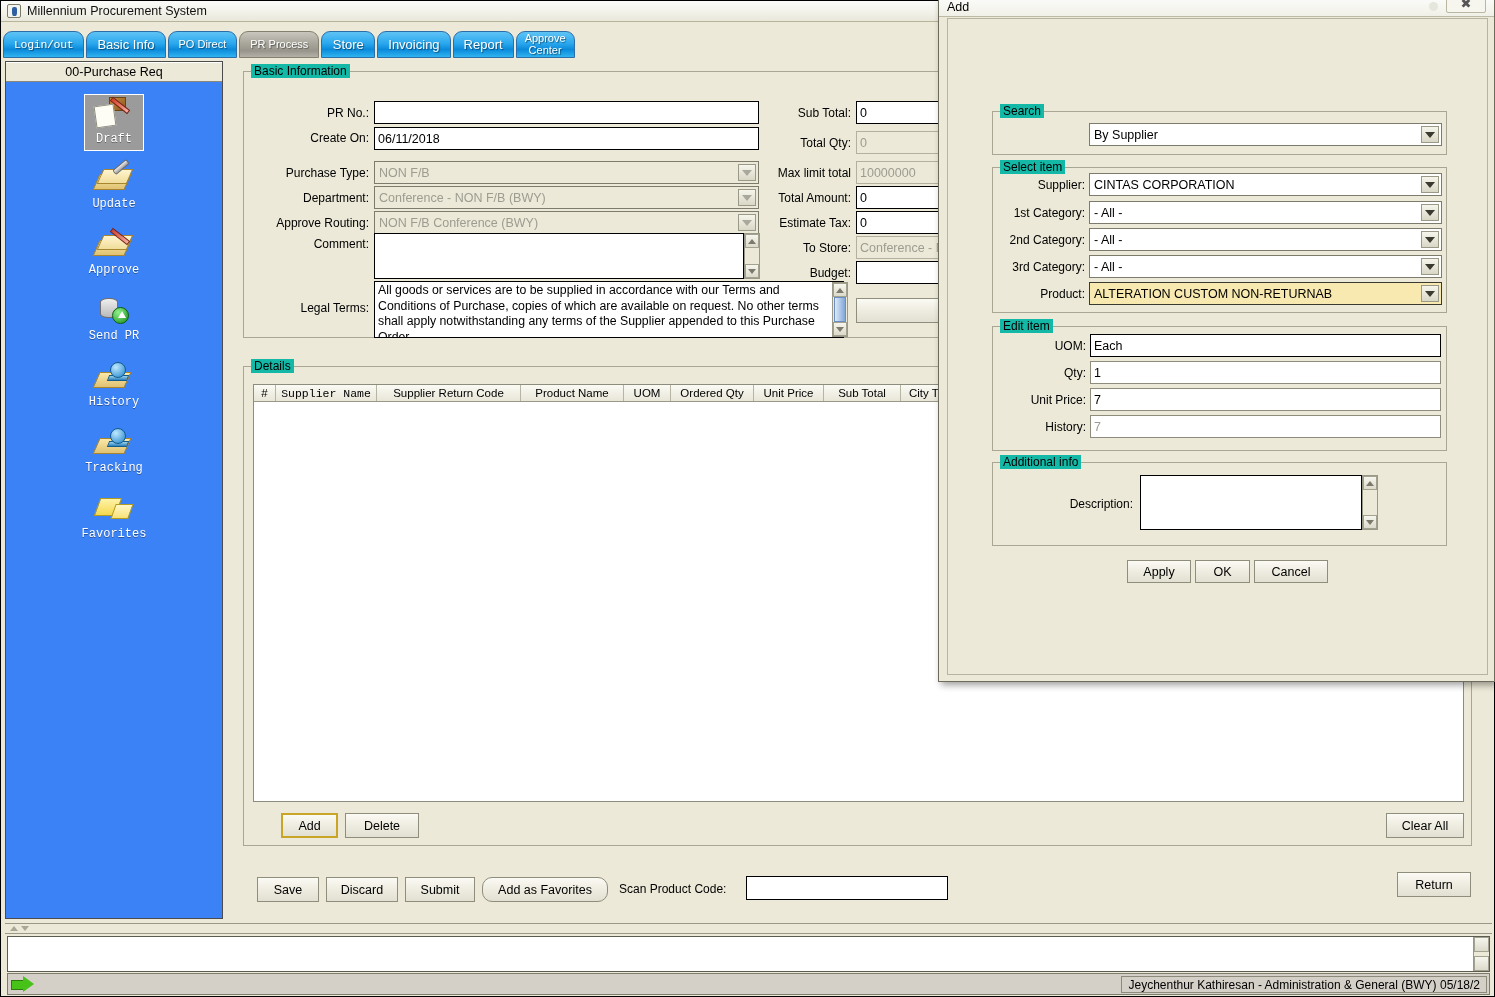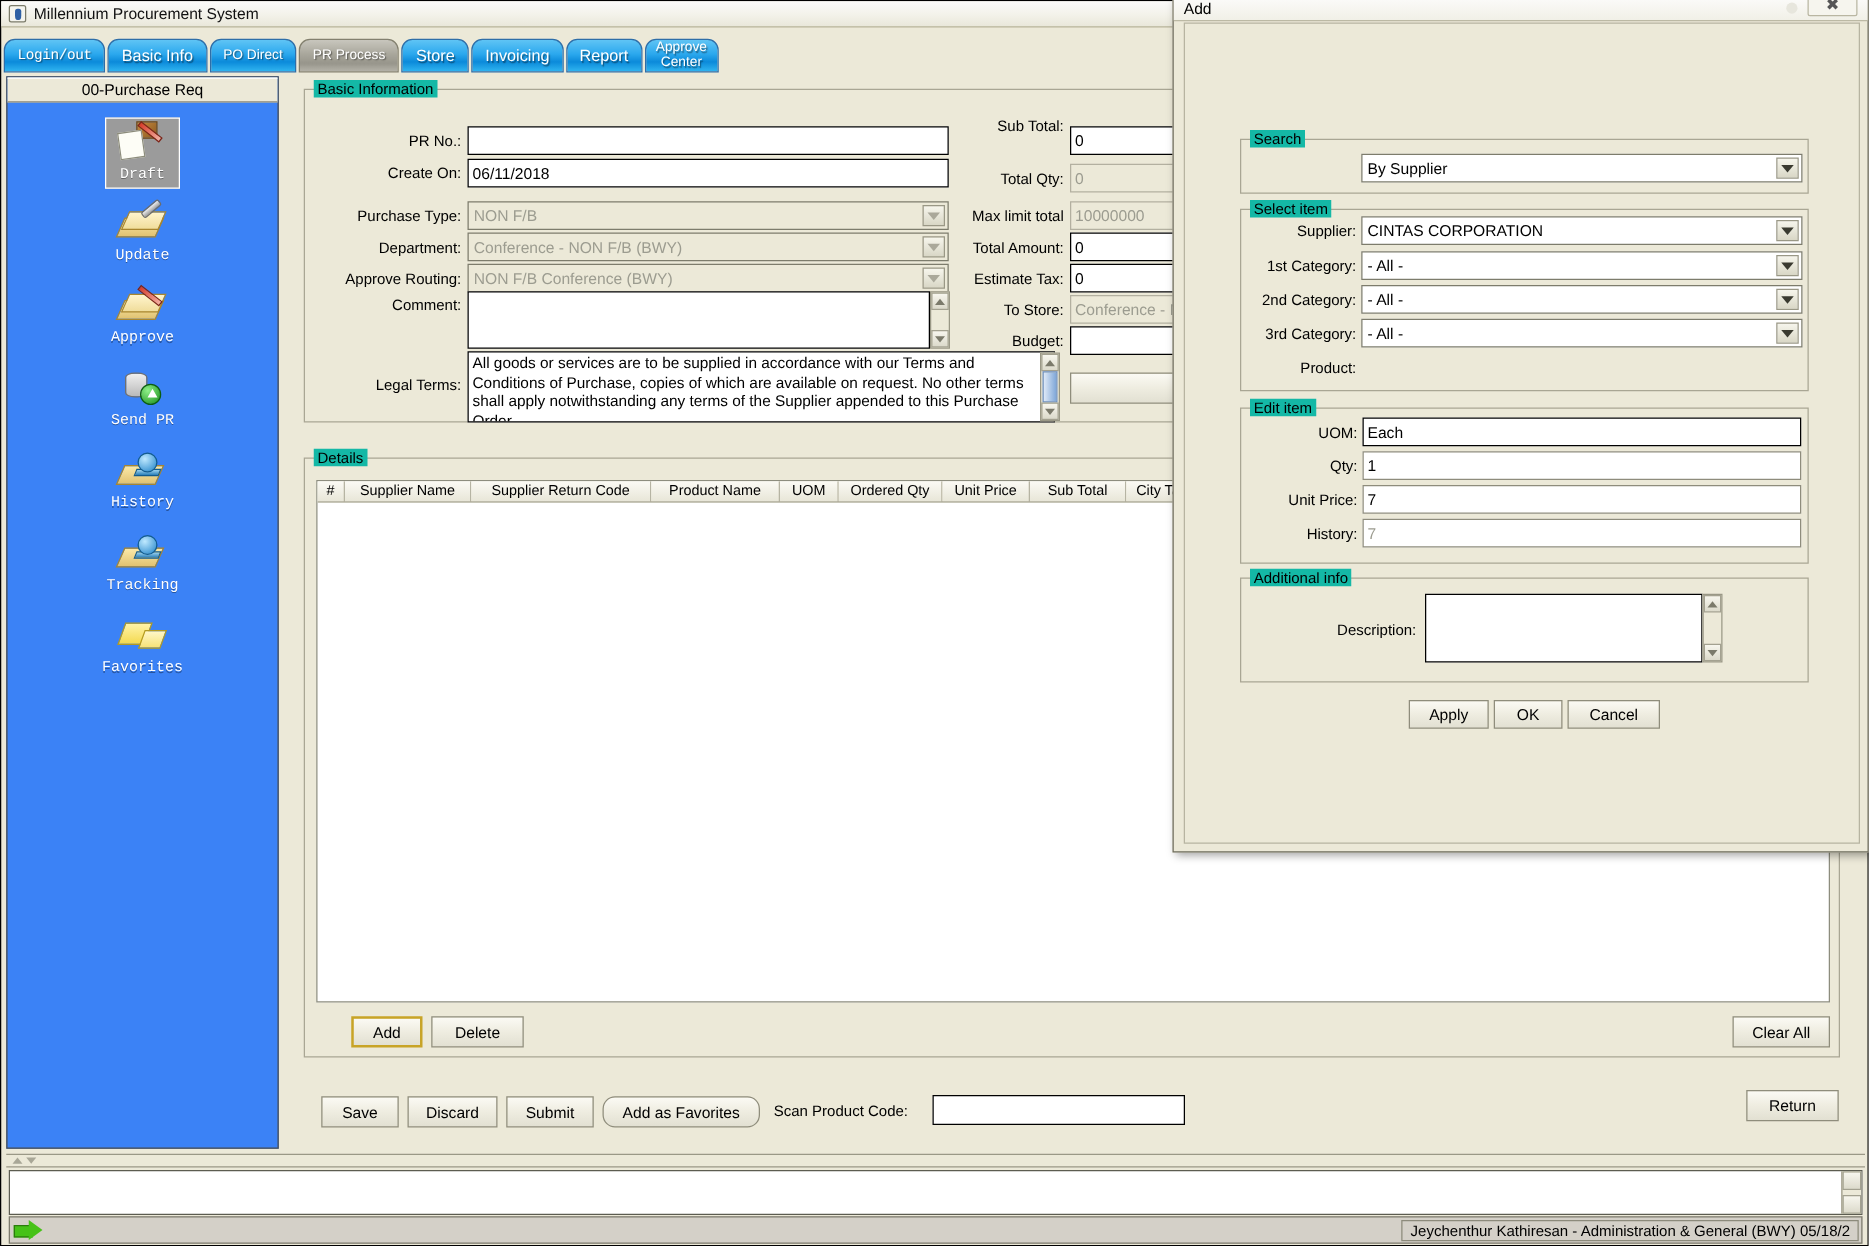--- a/index.html
+++ b/index.html
@@ -454,21 +454,21 @@
       </div>
 
       <div class="lbl" style="left:0px;top:229px;width:125px;">Legal Terms:</div>
       <div class="ta" style="left:130px;top:209px;width:470px;height:57px;">All goods or services are to be supplied in accordance with our Terms and Conditions of Purchase, copies of which are available on request. No other terms shall apply notwithstanding any terms of the Supplier appended to this Purchase Order.</div>
       <div class="vsb" style="left:588px;top:210px;width:16px;height:55px;">
         <div class="bt"></div>
         <div class="thumb"></div>
         <div class="bb"></div>
       </div>
 
-      <div class="lbl" style="left:490px;top:22px;width:117px;">Sub Total:</div>
+      <div class="lbl" style="left:490px;top:34px;width:117px;">Sub Total:</div>
       <input class="tf" style="left: 612px; top: 29px; width: 180px;" value="0">
 
       <div class="lbl" style="left:490px;top:64px;width:117px;">Total Qty:</div>
       <input class="tf disabled" style="left: 612px; top: 59px; width: 180px;" value="0">
 
       <div class="lbl" style="left:480px;top:94px;width:127px;">Max limit total</div>
       <input class="tf disabled" style="left: 612px; top: 89px; width: 180px;" value="10000000">
 
       <div class="lbl" style="left:480px;top:119px;width:127px;">Total Amount:</div>
       <input class="tf" style="left: 612px; top: 114px; width: 180px;" value="0">
@@ -484,21 +484,21 @@
 
       <div class="btn" style="left:612px;top:226px;width:135px;height:25px;"></div>
     </div>
 
     <div class="group" style="left:14px;top:305px;width:1229px;height:480px;">
       <div class="legend">Details</div>
 
       <div class="tbl-wrap" style="left:9px;top:17px;width:1211px;height:418px;">
         <div class="tbl-head">
           <div class="th" style="width:22px;">#</div>
-          <div class="th" style="width:101px;">Supplier Name</div>
+          <div class="th" style="width:101px;font-family:Liberation Mono, monospace;">Supplier Name</div>
           <div class="th" style="width:144px;">Supplier Return Code</div>
           <div class="th" style="width:103px;">Product Name</div>
           <div class="th" style="width:47px;">UOM</div>
           <div class="th" style="width:83px;">Ordered Qty</div>
           <div class="th" style="width:70px;">Unit Price</div>
           <div class="th" style="width:77px;">Sub Total</div>
           <div class="th" style="width:85px;">City Tax Rate</div>
           <div class="th" style="flex:1;"></div>
         </div>
       </div>
@@ -574,20 +574,24 @@
         <span class="arrow"></span>
       </div>
 
       <div class="lbl" style="left:0px;top:92px;width:92px;">3rd Category:</div>
       <div class="combo" style="left:96px;top:87px;width:353px;">
         <span>- All -</span>
         <span class="arrow"></span>
       </div>
 
       <div class="lbl" style="left:0px;top:119px;width:92px;">Product:</div>
+      <div class="combo highlight" style="left:96px;top:114px;width:353px;border:1px solid #3a3a30;">
+        <span>ALTERATION CUSTOM NON-RETURNAB</span>
+        <span class="arrow"></span>
+      </div>
     </div>
 
     <div class="group" style="left:44px;top:307px;width:455px;height:125px;">
       <div class="legend">Edit item</div>
 
       <div class="lbl" style="left:0px;top:12px;width:93px;">UOM:</div>
       <input class="tf" style="left: 97px; top: 7px; width: 351px;" value="Each">
 
       <div class="lbl" style="left:0px;top:39px;width:93px;">Qty:</div>
       <input class="tf plain" style="left: 97px; top: 34px; width: 351px;" value="1">

